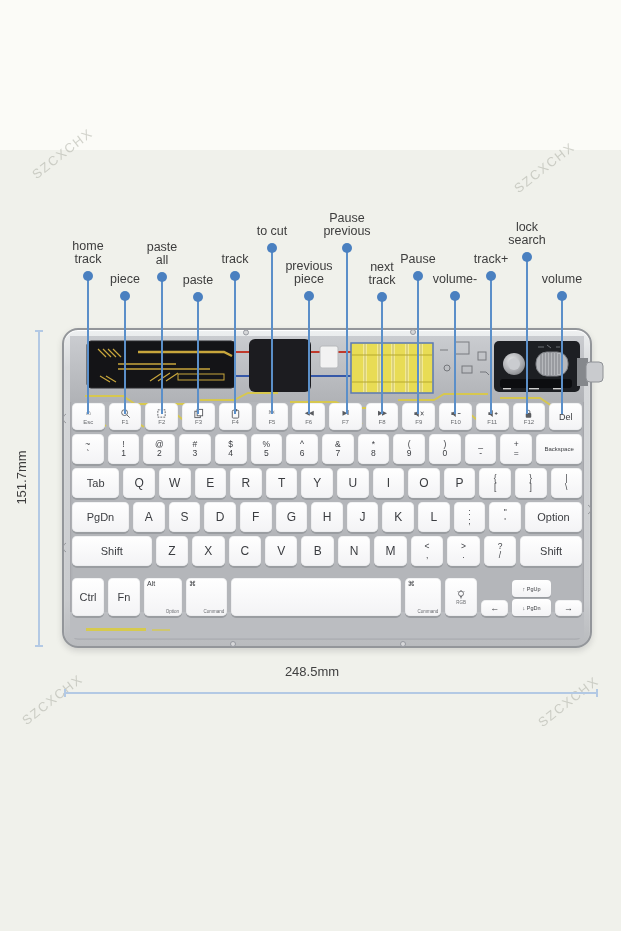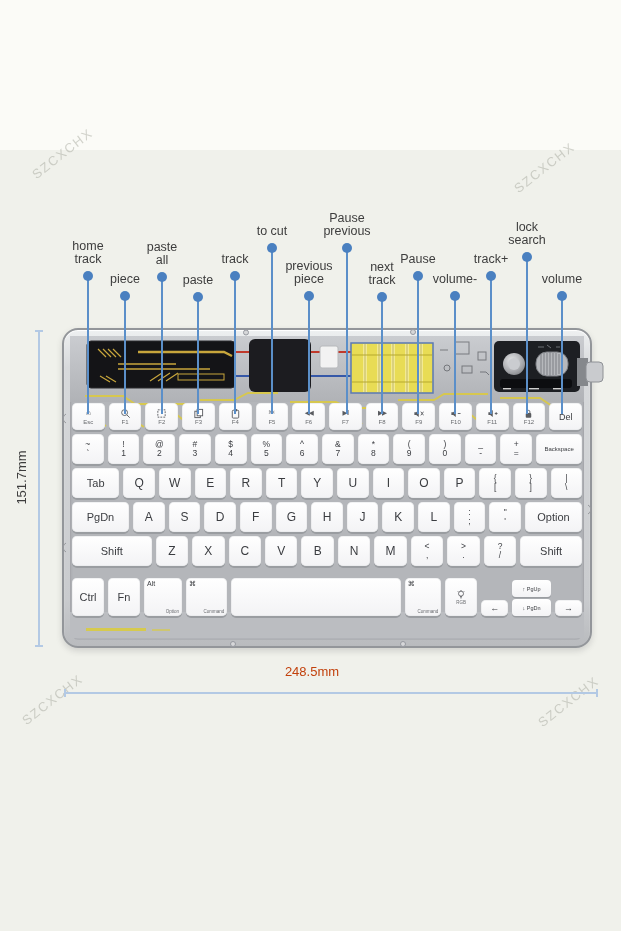--- a/index.html
+++ b/index.html
@@ -48,21 +48,21 @@
   
   .dim-v{position:absolute;z-index:4;}
   .dim-line-v{position:absolute;left:38px;top:330px;width:1.6px;height:317px;background:var(--dim);}
   .dim-line-v:before,.dim-line-v:after{content:"";position:absolute;left:-3px;width:8px;height:1.6px;background:var(--dim);}
   .dim-line-v:before{top:0;} .dim-line-v:after{bottom:0;}
   .dim-text-v{position:absolute;left:-9px;top:470px;transform:rotate(-90deg);font-size:13px;color:#3d3d3d;width:60px;text-align:center;}
   .dim-h{position:absolute;z-index:4;}
   .dim-line-h{position:absolute;left:64px;top:692px;width:534px;height:1.6px;background:var(--dim);}
   .dim-line-h:before,.dim-line-h:after{content:"";position:absolute;top:-3px;width:1.6px;height:8px;background:var(--dim);}
   .dim-line-h:before{left:0;} .dim-line-h:after{right:0;}
-  .dim-text-h{position:absolute;left:62px;top:664px;width:500px;text-align:center;font-size:13px;color:#c2410c;}
+  .dim-text-h{position:absolute;left:62px;top:664px;width:500px;text-align:center;font-size:13px;color:#404040;}
 </style>
 </head>
 <body>
 
 <div class="stage">
   <div class="band-top"></div>
   <div id="wmlayer">
       <div class="wm" style="left: 26px; top: 146px;">SZCXCHX</div>
       <div class="wm" style="left: 508px; top: 160px;">SZCXCHX</div>
       <div class="wm" style="left: 16px; top: 692px;">SZCXCHX</div>

